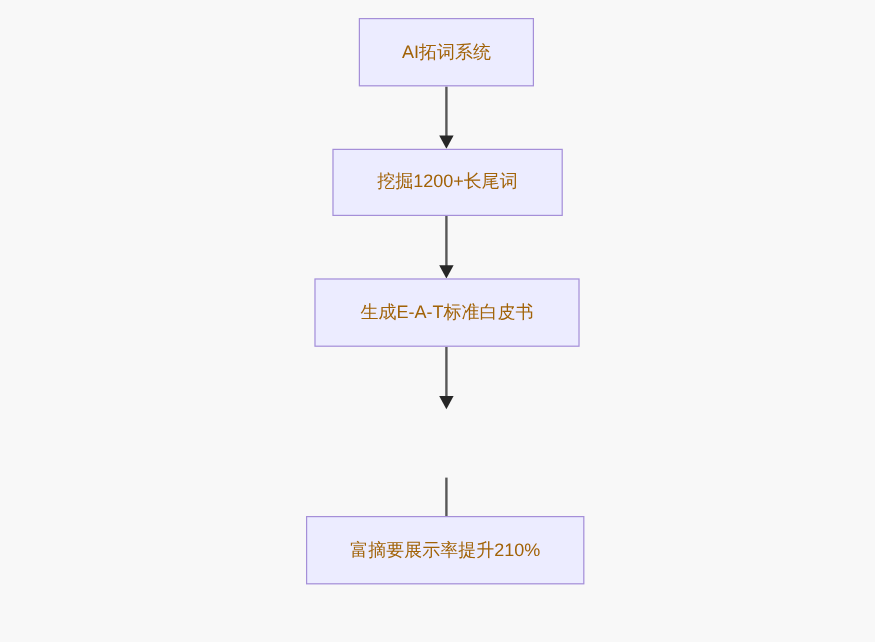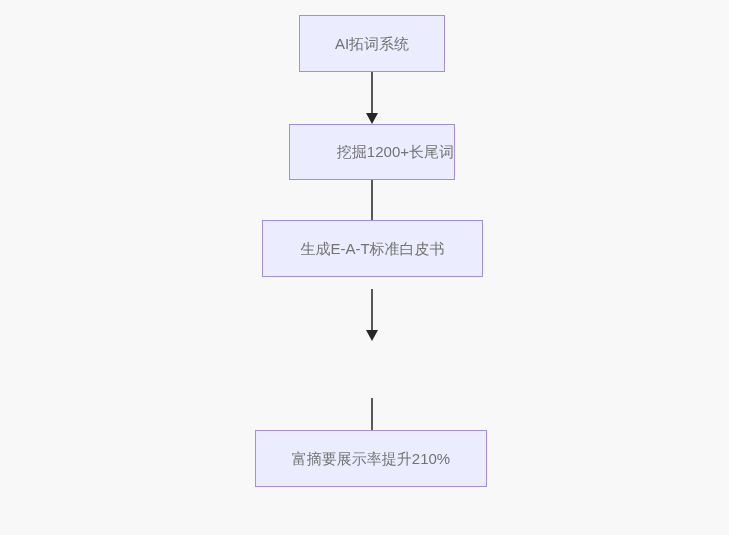--- a/index.html
+++ b/index.html
@@ -29,27 +29,27 @@
     box-sizing: border-box;
     background: #ececff;
     border: 1.5px solid #a58fd8;
     display: flex;
     align-items: center;
     justify-content: center;
     text-align: center;
   }
   .node-label {
     font-size: 15px;
-    color: #737373;
+    color: #a16207;
     white-space: nowrap;
     line-height: 1.2;
   }
   .node1 { left: 299px; top: 15px;  width: 146px; height: 57px; }
-  .node2 { left: 289px; top: 124px; width: 166px; height: 56px; justify-content: flex-end; }
-  .node3 { left: 262px; top: 220px; width: 221px; height: 57px; }
+  .node2 { left: 277px; top: 124px; width: 192px; height: 56px; }
+  .node3 { left: 262px; top: 232px; width: 221px; height: 57px; }
   .node4 { left: 265px; top: 341px; width: 214px; height: 57px; }
   .node5 { left: 255px; top: 430px; width: 232px; height: 57px; }
 </style>
 </head>
 <body>
 
 <div class="canvas">
 
   <svg class="edges" width="729" height="535" aria-hidden="true">
     <g>

